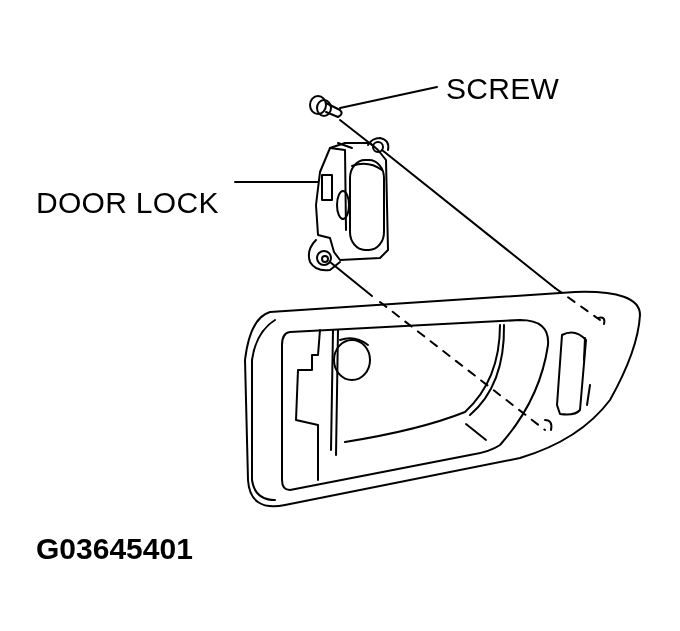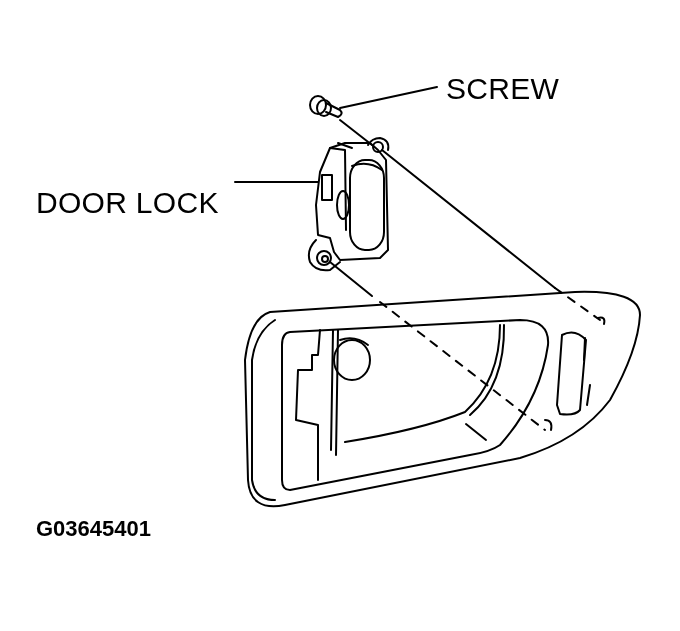--- a/index.html
+++ b/index.html
@@ -28,22 +28,22 @@
       color: #000;
       white-space: nowrap;
       letter-spacing: 0.3px;
     }
     .label-screw { left: 446px; top: 72px; }
     .label-switch { left: 36px; top: 186px; }
     .label-switch span { display: block; }
     .figure-id {
       position: absolute;
       left: 36px;
-      top: 516px;
-      font-size: 22px;
+      top: 536px;
+      font-size: 30px;
       line-height: 26px;
       font-weight: bold;
       font-family: "Liberation Sans", sans-serif;
     }
   </style>
 </head>
 <body>
 
 <div class="diagram">
   <svg width="680" height="631" viewBox="0 0 680 631" xmlns="http://www.w3.org/2000/svg" fill="none" stroke="#000" stroke-width="2" stroke-linecap="round" stroke-linejoin="round">

